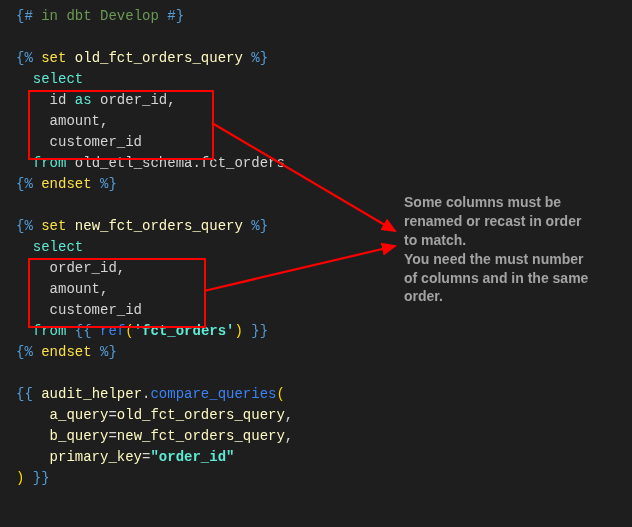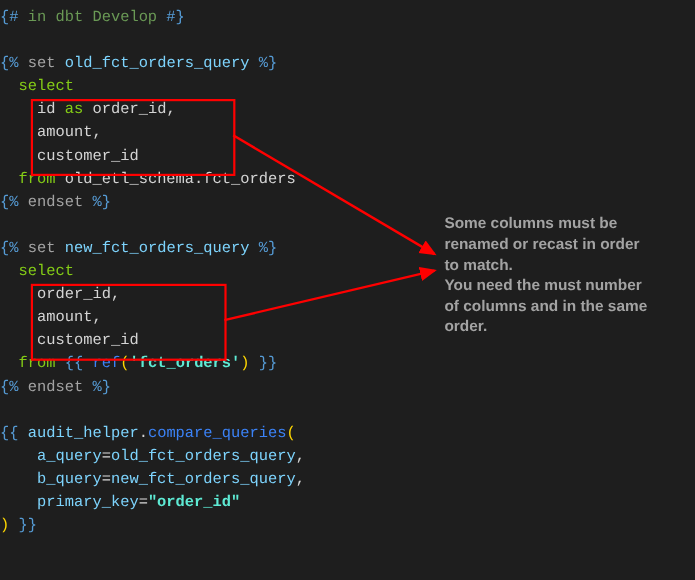--- a/index.html
+++ b/index.html
@@ -9,31 +9,31 @@
     font-family: 'Consolas', 'Monaco', 'Courier New', monospace;
     font-size: 14px;
     line-height: 1.5;
     color: #d4d4d4;
     width: 632px;
     height: 527px;
     overflow: hidden;
     position: relative;
   }
   .code-container {
-    padding: 6px 0 6px 0;
+    padding: 6px 0 6px 16px;
     position: relative;
   }
   .line {
     white-space: pre;
     min-height: 21px;
   }
   .c-jinja-delim { color: #569cd6; }
-  .c-jinja-kw { color: #a3a3a3; }
-  .c-varname { color: #7dd3fc; }
-  .c-sql-kw { color: #84cc16; }
+  .c-jinja-kw { color: #fde047; }
+  .c-varname { color: #fef9c3; }
+  .c-sql-kw { color: #5eead4; }
   .c-ident { color: #d4d4d4; }
   .c-func { color: #3b82f6; }
   .c-string { color: #5eead4; font-weight: bold; }
   .c-comment { color: #6a9955; }
   .c-brace { color: #ffd700; }
   .red-box {
     position: absolute;
     border: 2px solid #ff0000;
     pointer-events: none;
   }

